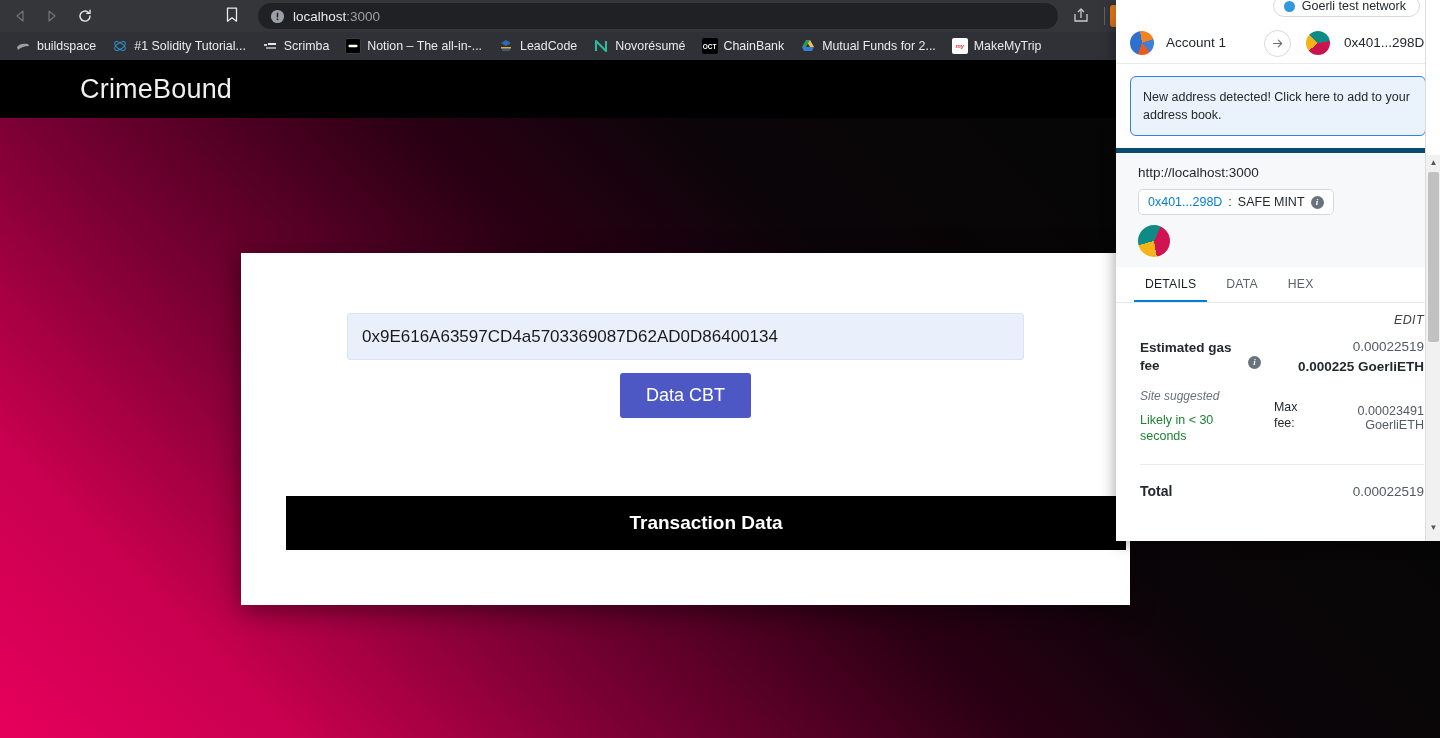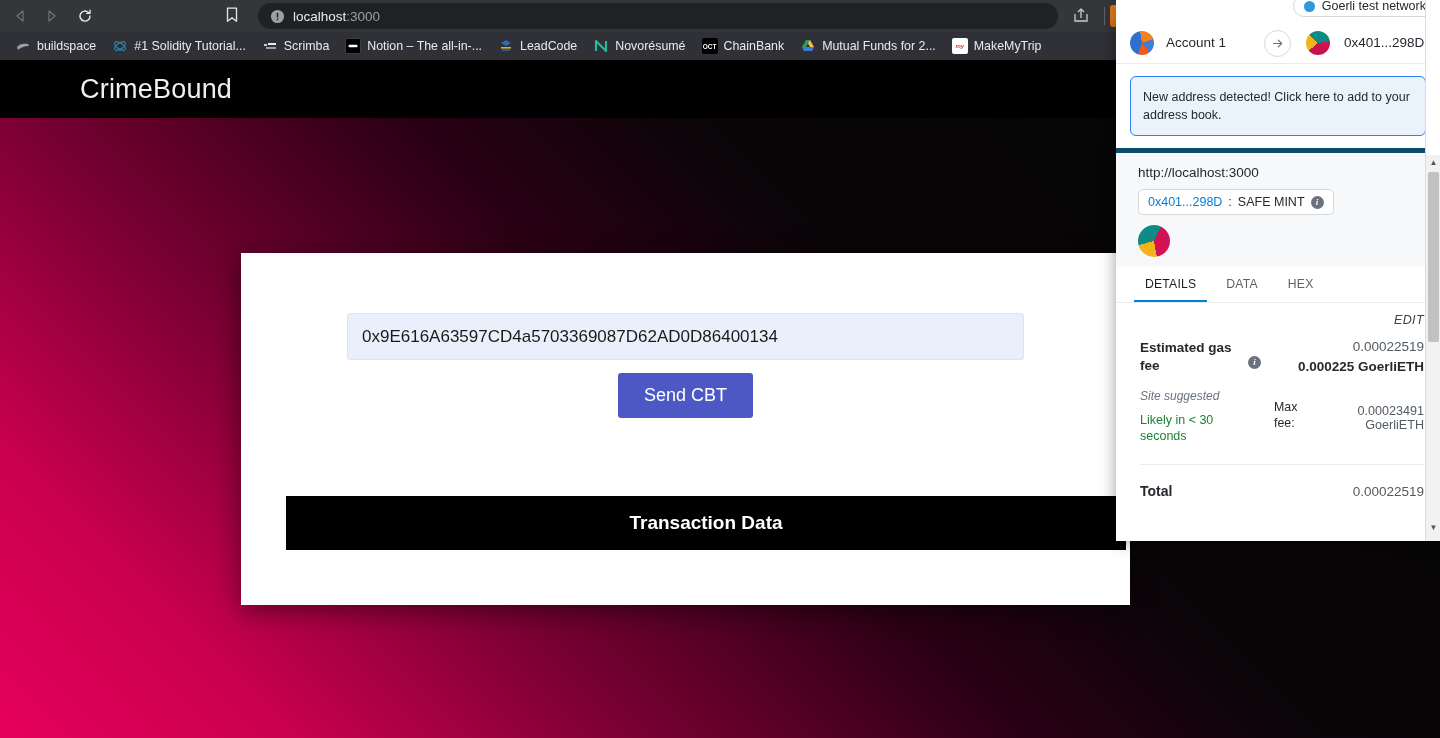--- a/index.html
+++ b/index.html
@@ -152,21 +152,21 @@
     background: #fff;
     box-shadow: -1px 2px 14px rgba(0,0,0,.35);
     z-index: 100;
     font-size: 13px;
     color: #24292e;
     overflow: hidden;
   }
   .mm-netrow {
     height: 22px;
     display: flex; justify-content: flex-end; align-items: flex-start;
-    padding-right: 0;
+    padding-right: 20px;
     background: #fff;
   }
   .net-pill {
     display: flex; align-items: center; gap: 7px;
     border: 1px solid #d6d9dc;
     border-radius: 14px;
     padding: 3px 13px 3px 10px;
     font-size: 12.5px;
     color: #24292e;
     background: #fff;
@@ -442,21 +442,21 @@
 
 <div class="page">
 
   <div class="site-header">
     <div class="site-title">CrimeBound</div>
   </div>
 
   <div class="card">
     <div class="card-inner">
       <input class="addr-input" type="text" value="0x9E616A63597CD4a5703369087D62AD0D86400134" style="">
-      <button class="send-btn">Send CBT</button>
+      <button class="send-btn">Data CBT</button>
     </div>
     <div class="tx-bar">Transaction Data</div>
   </div>
 
 </div>
 
 <div class="mm">
 
   <div class="mm-netrow">
     <div class="net-pill">

